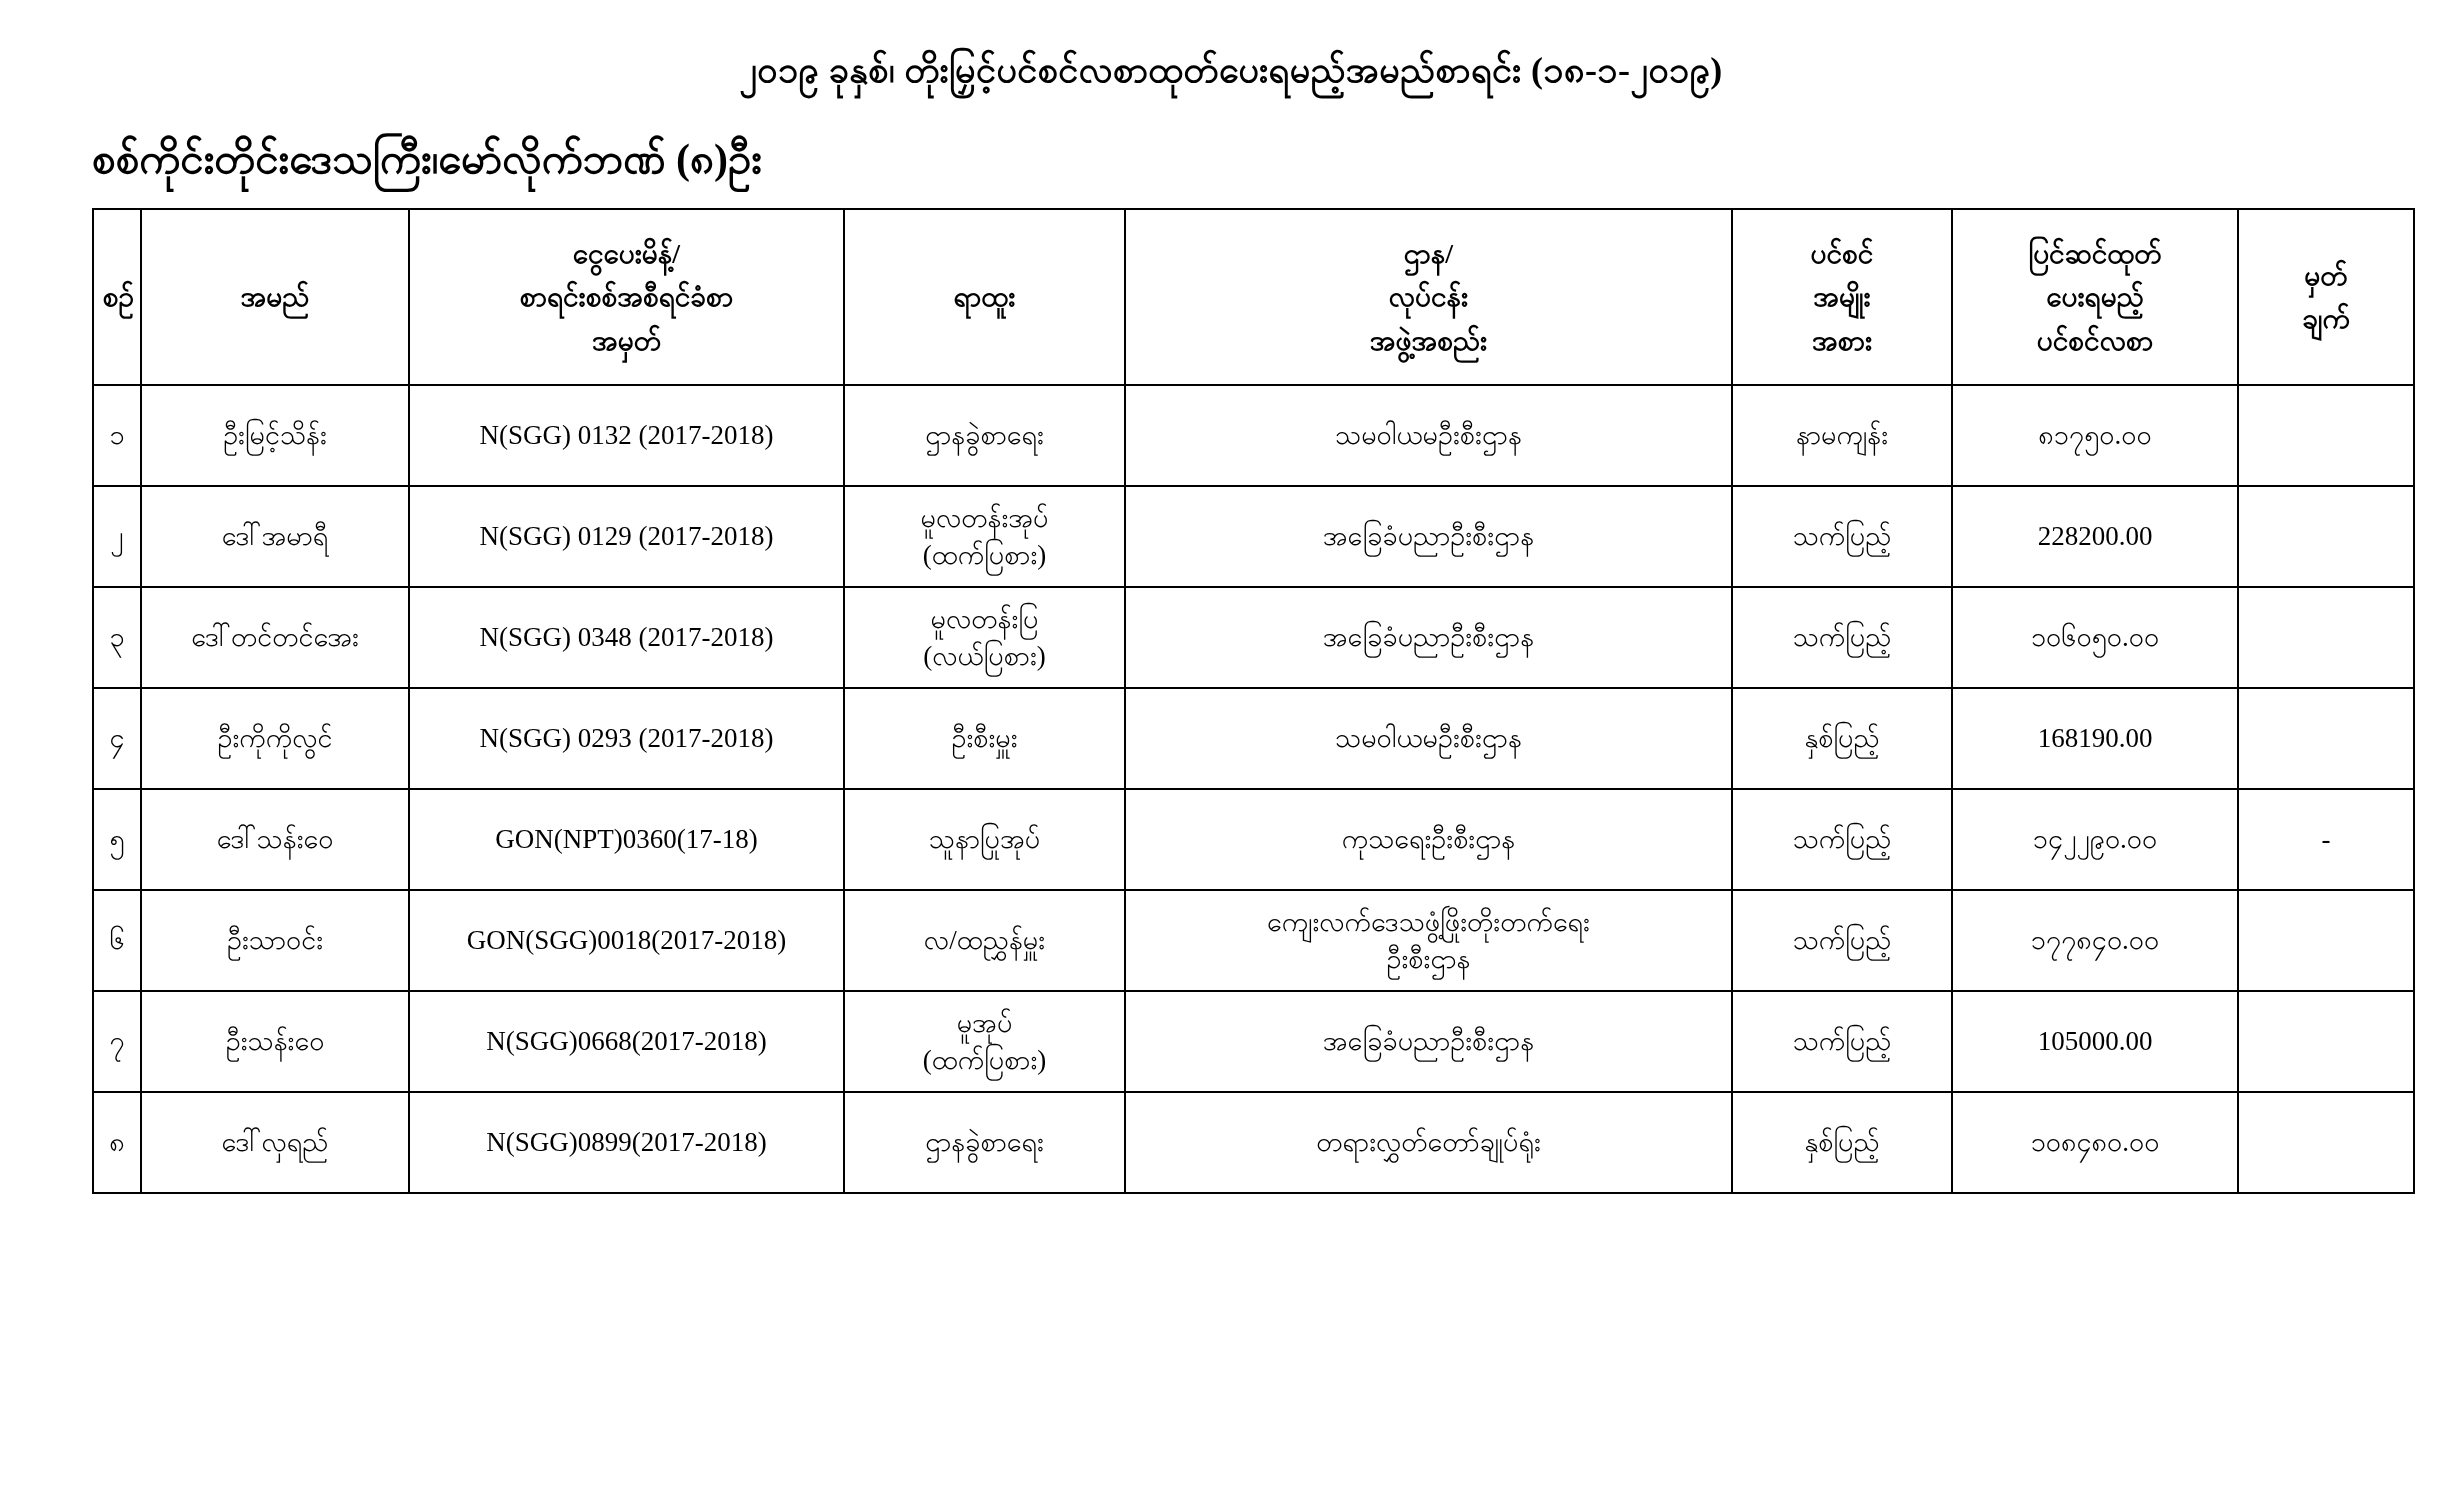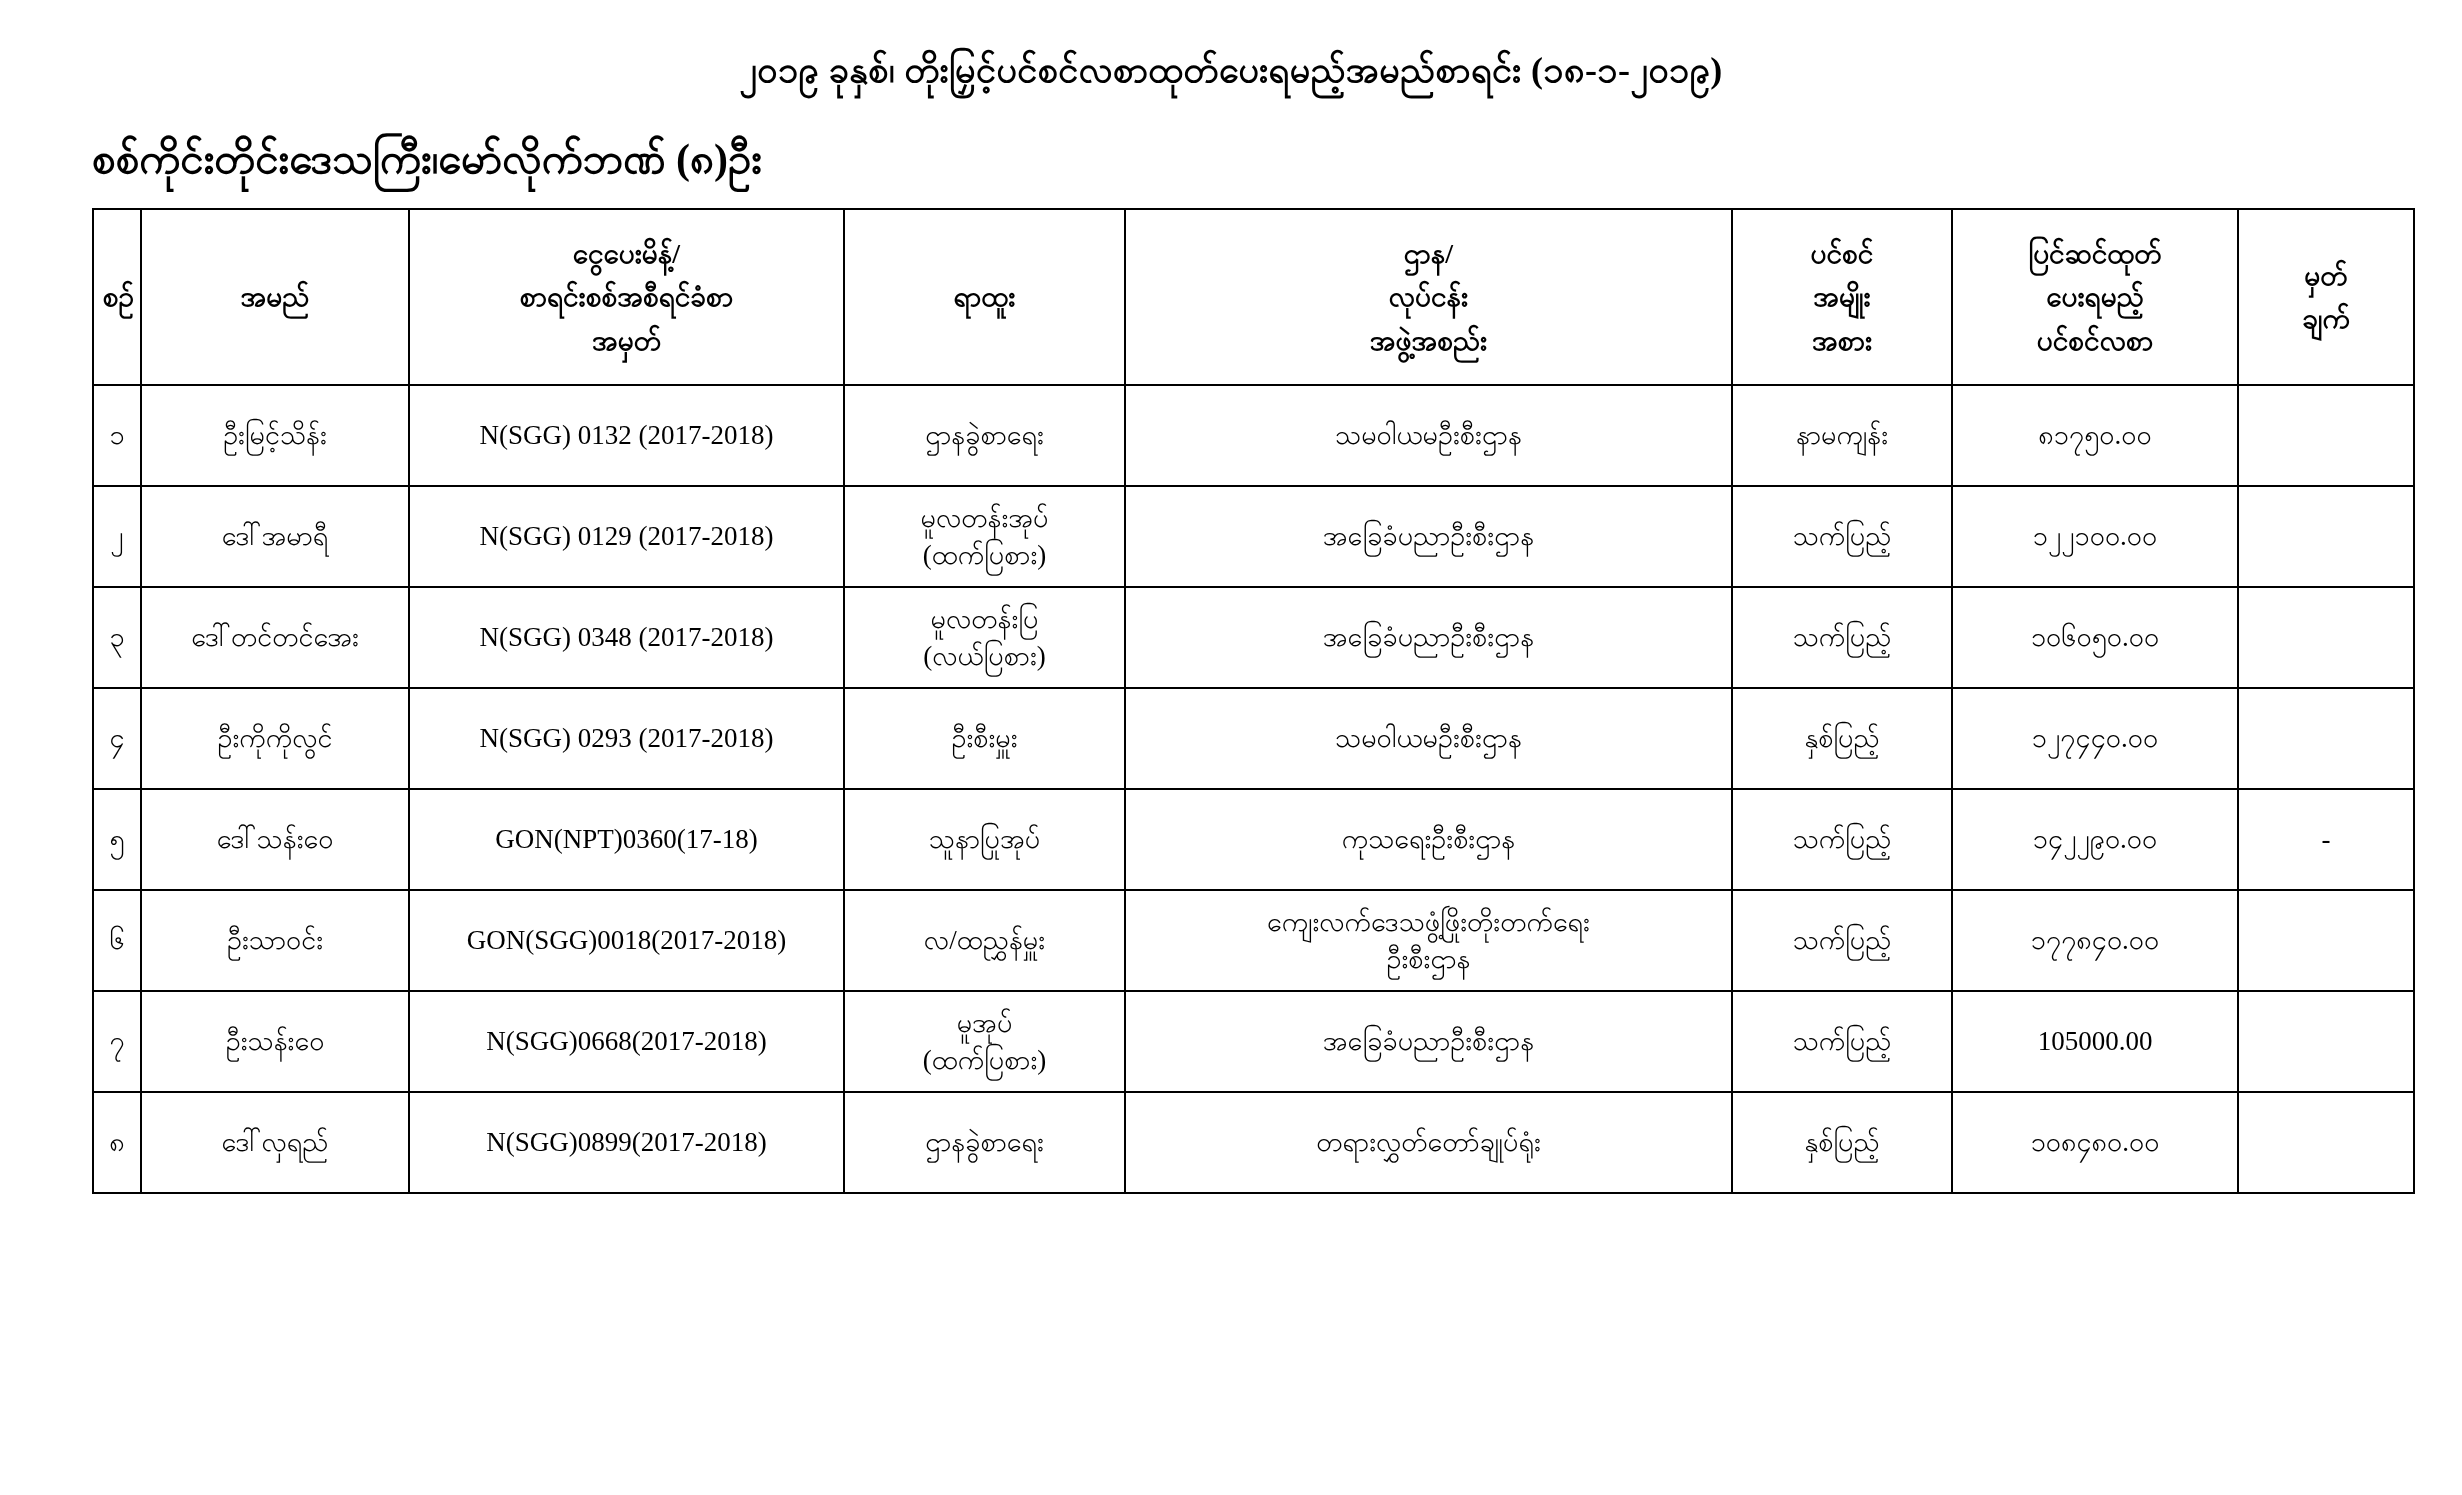--- a/index.html
+++ b/index.html
@@ -140,42 +140,42 @@
         <td></td>
       </tr>
       <tr>
         <td>၂</td>
         <td class="col-name">ဒေါ်အမာရီ</td>
         <td class="col-order">N(SGG) 0129 (2017-2018)</td>
         <td>မူလတန်းအုပ်
 (ထက်ပြစား)</td>
         <td>အခြေခံပညာဦးစီးဌာန</td>
         <td>သက်ပြည့်</td>
-        <td class="col-amount">၁၂၂၁၀၀.၀၀</td>
+        <td class="col-amount">228200.00</td>
         <td></td>
       </tr>
       <tr>
         <td>၃</td>
         <td class="col-name">ဒေါ်တင်တင်အေး</td>
         <td class="col-order">N(SGG) 0348 (2017-2018)</td>
         <td>မူလတန်းပြ
 (လယ်ပြစား)</td>
         <td>အခြေခံပညာဦးစီးဌာန</td>
         <td>သက်ပြည့်</td>
         <td class="col-amount">၁၀၆၀၅၀.၀၀</td>
         <td></td>
       </tr>
       <tr>
         <td>၄</td>
         <td class="col-name">ဦးကိုကိုလွင်</td>
         <td class="col-order">N(SGG) 0293 (2017-2018)</td>
         <td>ဦးစီးမှူး</td>
         <td>သမဝါယမဦးစီးဌာန</td>
         <td>နှစ်ပြည့်</td>
-        <td class="col-amount">၁၂၇၄၄၀.၀၀</td>
+        <td class="col-amount">168190.00</td>
         <td></td>
       </tr>
       <tr>
         <td>၅</td>
         <td class="col-name">ဒေါ်သန်းဝေ</td>
         <td class="col-order">GON(NPT)0360(17-18)</td>
         <td>သူနာပြုအုပ်</td>
         <td>ကုသရေးဦးစီးဌာန</td>
         <td>သက်ပြည့်</td>
         <td class="col-amount">၁၄၂၂၉၀.၀၀</td>

